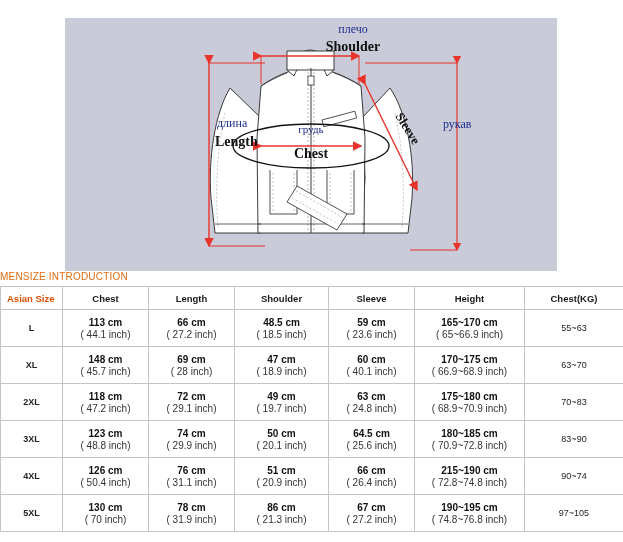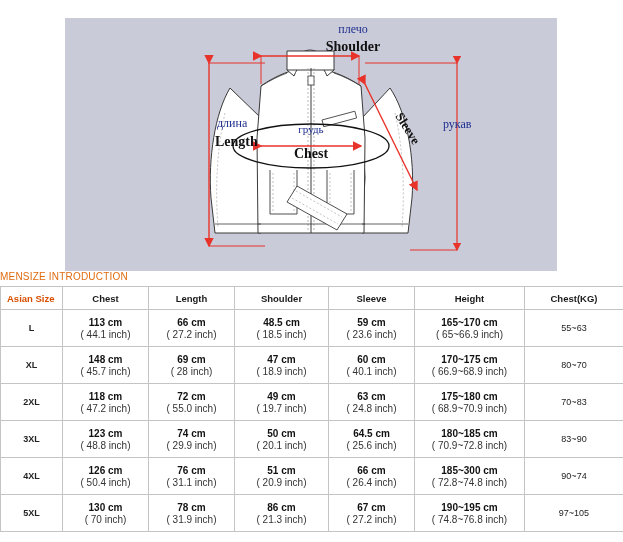--- a/index.html
+++ b/index.html
@@ -283,32 +283,32 @@
             <span class="cell-sub">( 18.9 inch)</span>
           </td>
           <td>
             <span class="cell-main">60 cm</span>
             <span class="cell-sub">( 40.1 inch)</span>
           </td>
           <td>
             <span class="cell-main">170~175 cm</span>
             <span class="cell-sub">( 66.9~68.9 inch)</span>
           </td>
-          <td class="weightcol">80~70</td>
+          <td class="weightcol">63~70</td>
         </tr>
 
         <tr>
           <td class="sizecol">2XL</td>
           <td>
             <span class="cell-main">118 cm</span>
             <span class="cell-sub">( 47.2 inch)</span>
           </td>
           <td>
             <span class="cell-main">72 cm</span>
-            <span class="cell-sub">( 55.0 inch)</span>
+            <span class="cell-sub">( 29.1 inch)</span>
           </td>
           <td>
             <span class="cell-main">49 cm</span>
             <span class="cell-sub">( 19.7 inch)</span>
           </td>
           <td>
             <span class="cell-main">63 cm</span>
             <span class="cell-sub">( 24.8 inch)</span>
           </td>
           <td>
@@ -355,21 +355,21 @@
           </td>
           <td>
             <span class="cell-main">51 cm</span>
             <span class="cell-sub">( 20.9 inch)</span>
           </td>
           <td>
             <span class="cell-main">66 cm</span>
             <span class="cell-sub">( 26.4 inch)</span>
           </td>
           <td>
-            <span class="cell-main">185~300 cm</span>
+            <span class="cell-main">215~190 cm</span>
             <span class="cell-sub">( 72.8~74.8 inch)</span>
           </td>
           <td class="weightcol">90~74</td>
         </tr>
 
         <tr>
           <td class="sizecol">5XL</td>
           <td>
             <span class="cell-main">130 cm</span>
             <span class="cell-sub">( 70 inch)</span>

